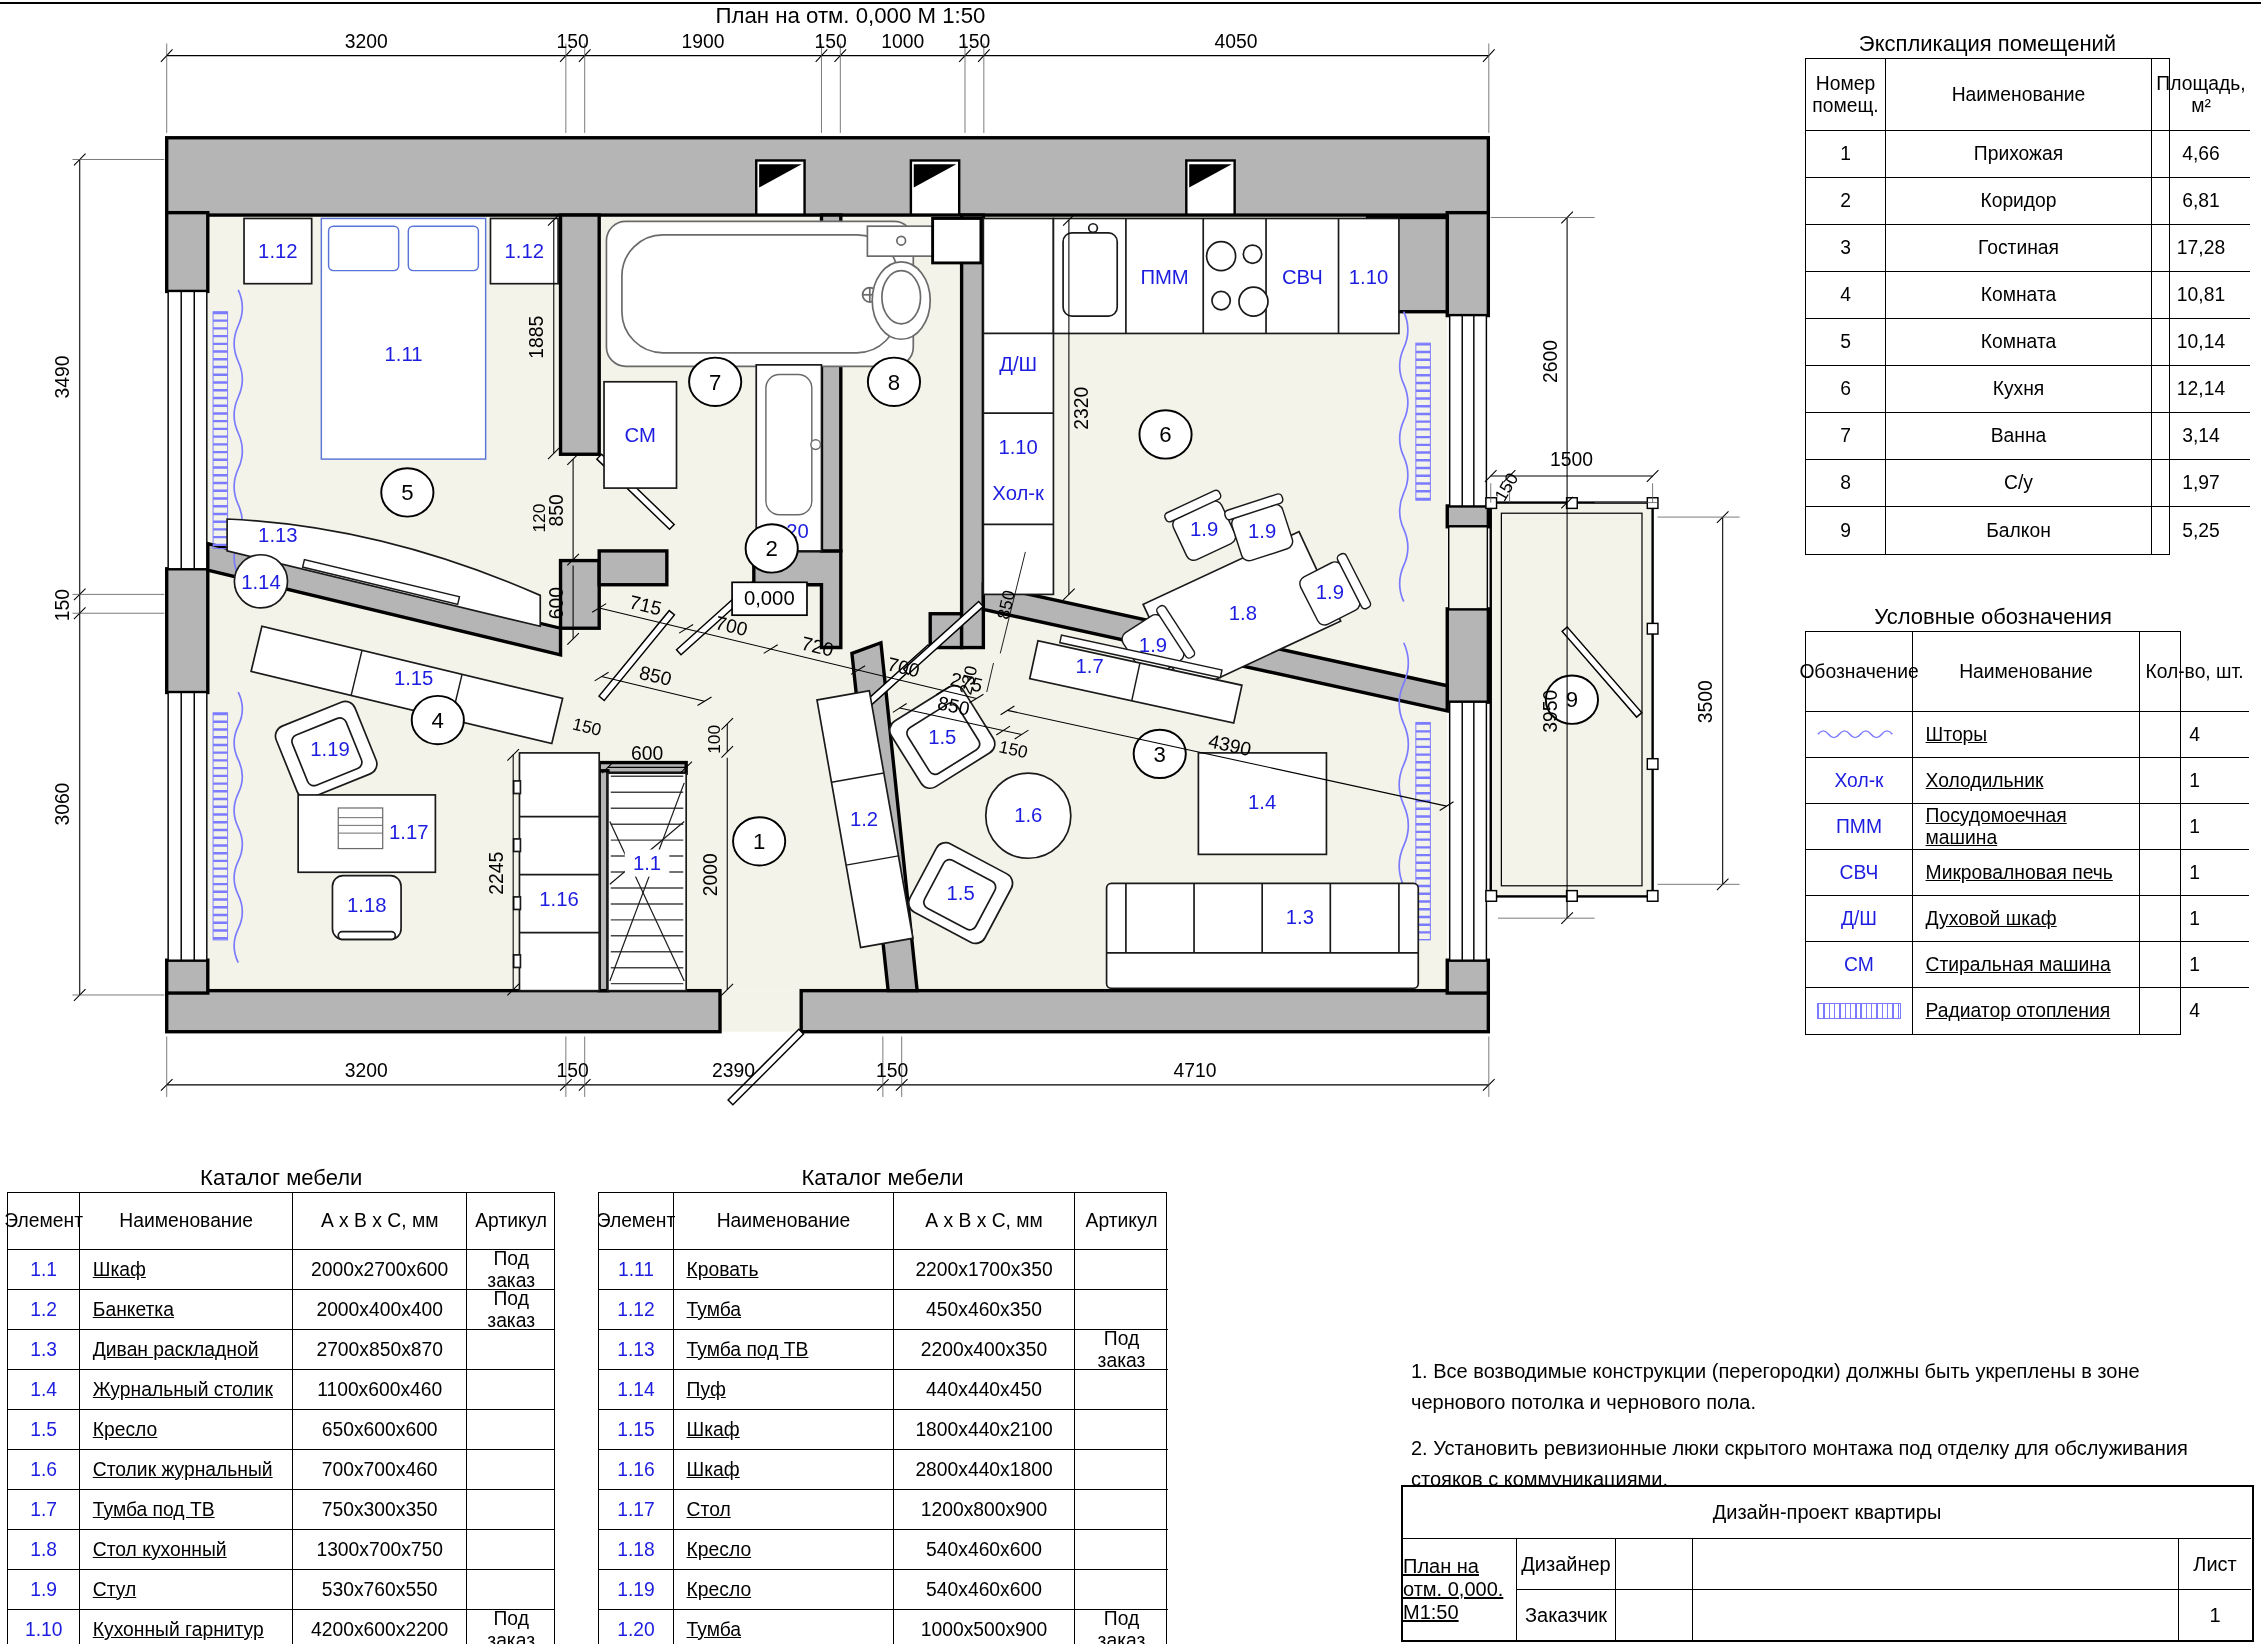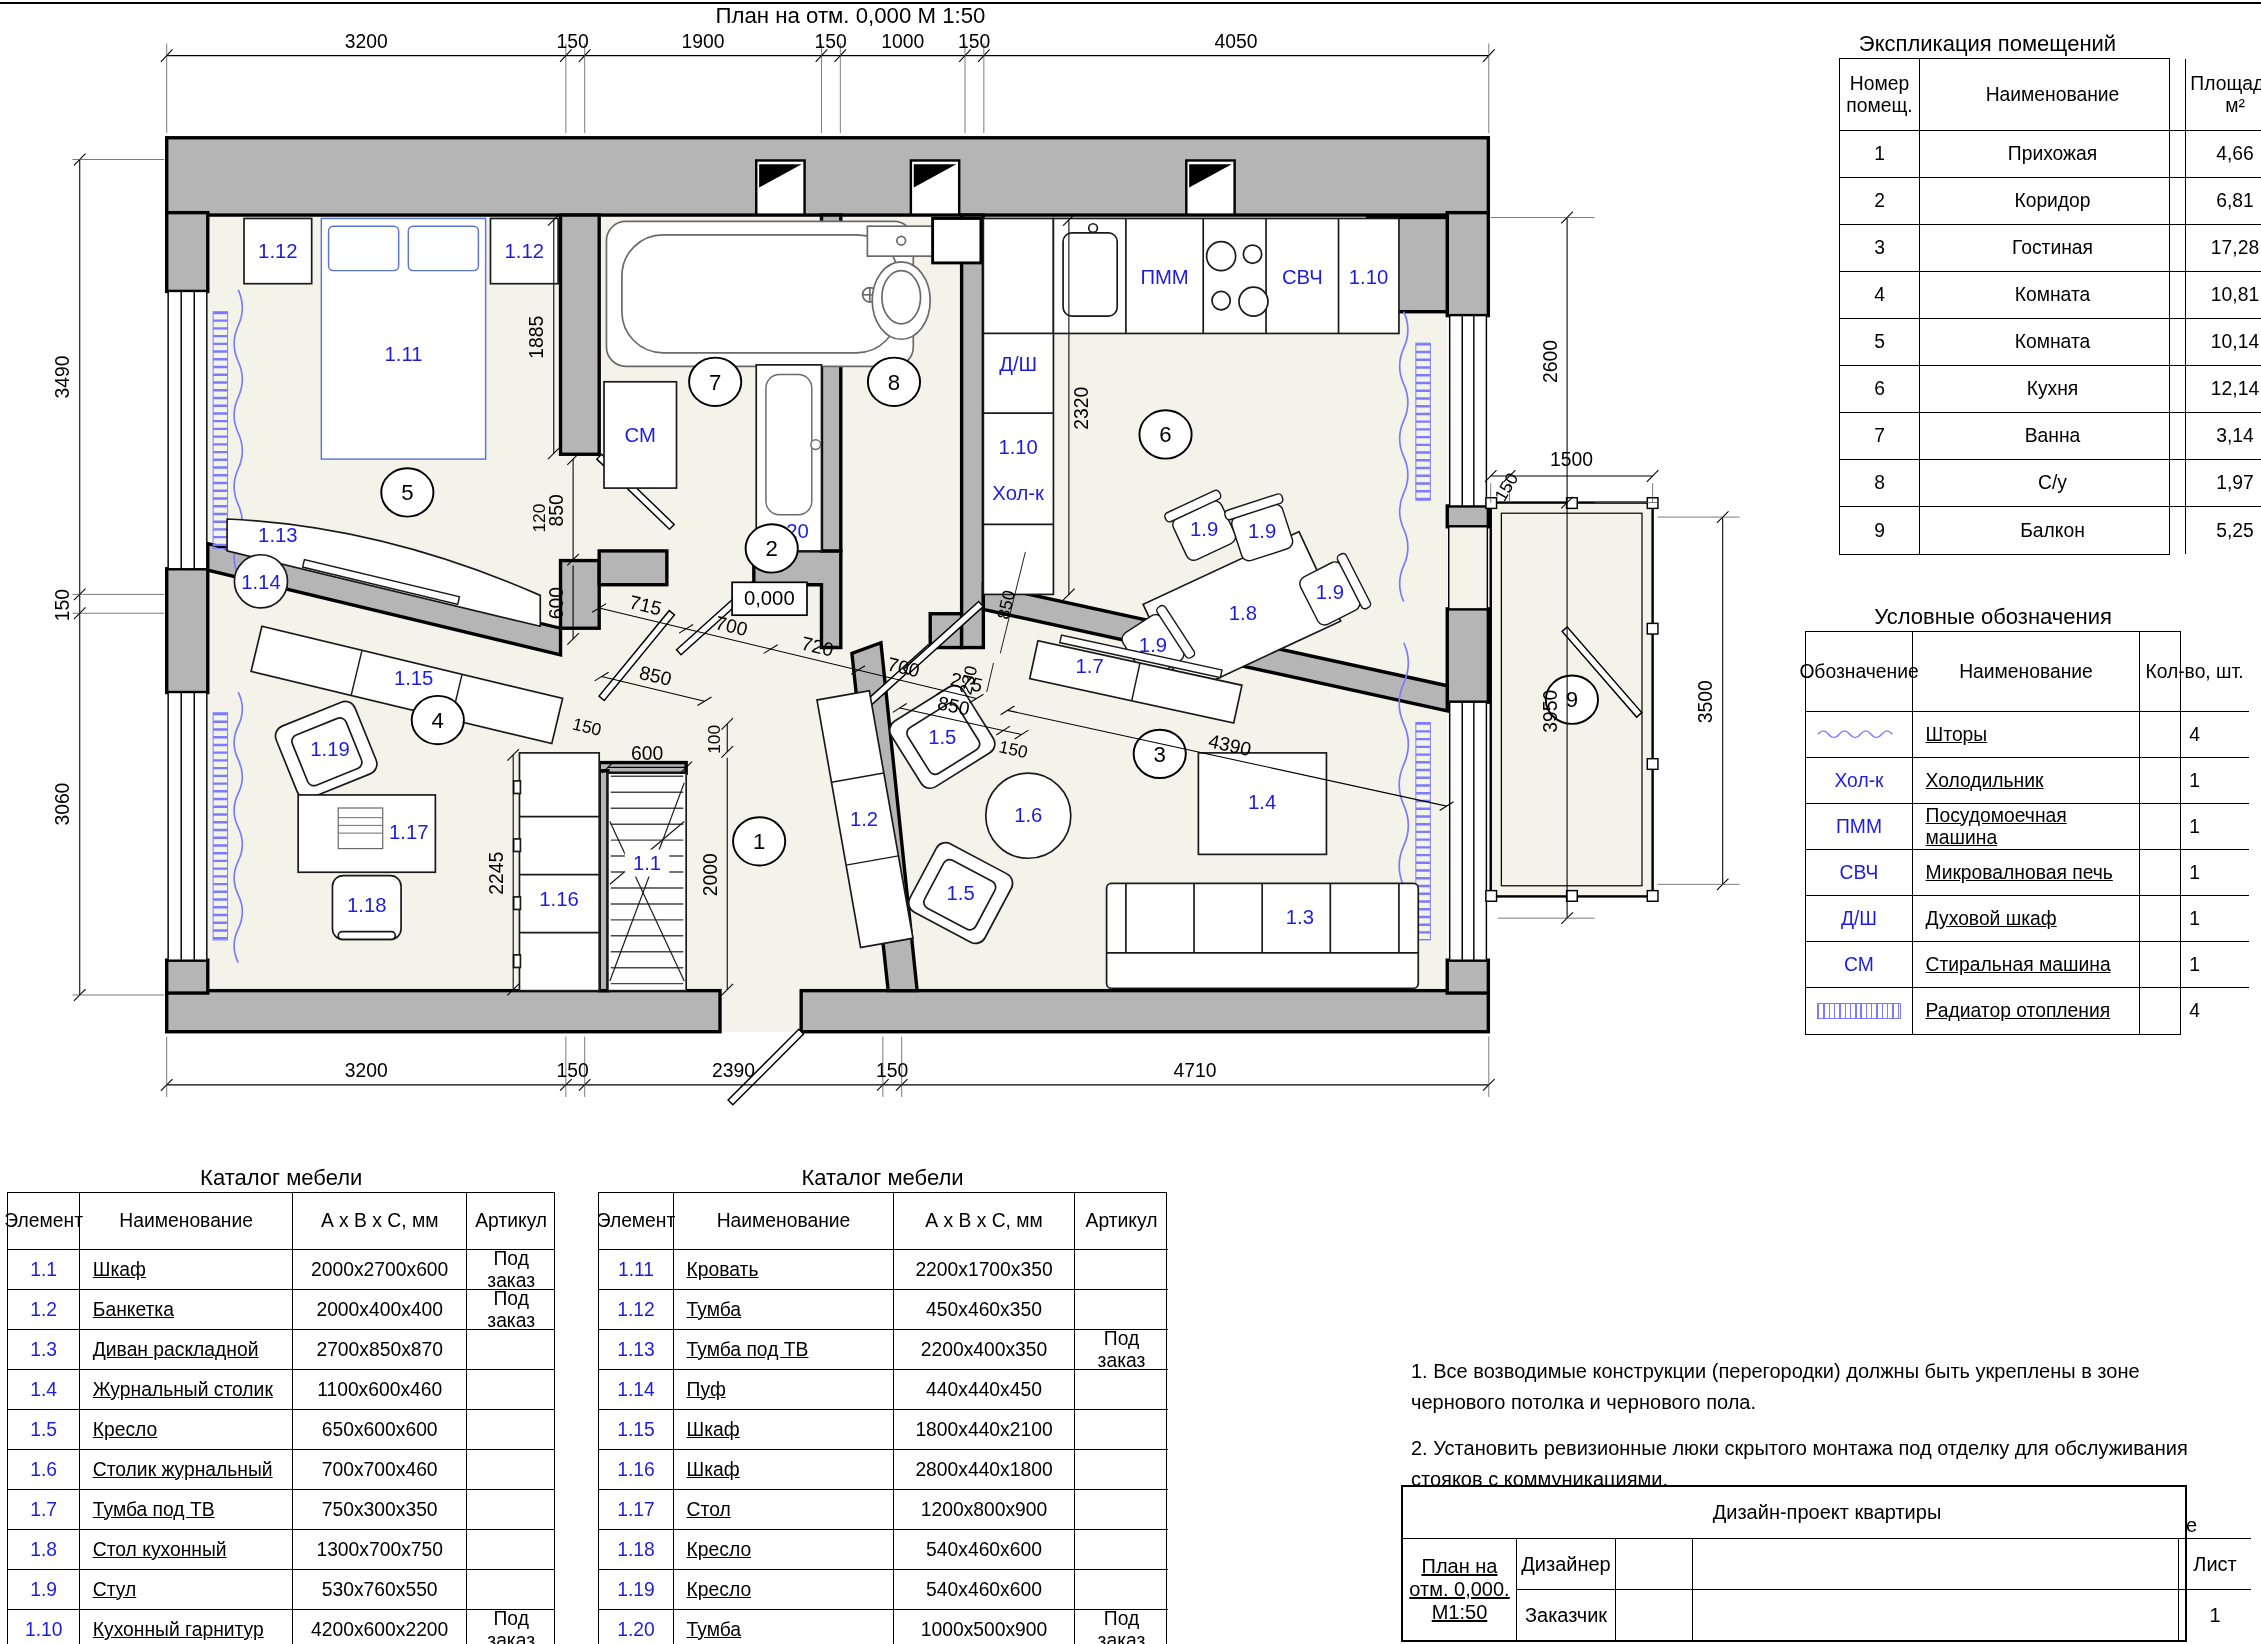--- a/index.html
+++ b/index.html
@@ -15,21 +15,21 @@
   .lvl{font-size:42px;}
 
   .abs{position:absolute;}
   .tbl-title{font-size:22px;text-align:center;height:28px;line-height:28px;}
   .grid{display:grid;border:1.9px solid #000;background:#fff;}
   .c{border-right:1.4px solid #000;border-bottom:1.4px solid #000;display:flex;align-items:center;justify-content:center;text-align:center;font-size:19.3px;padding:0 3.9px;box-sizing:border-box;}
   .c.left{justify-content:flex-start;padding-left:12.6px;text-align:left;text-decoration:underline;}
   .c.lc{border-right:none;}
   .c.lr{border-bottom:none;}
   .c.bluetxt{color:#1d1de0;}
-  .exp-grid{grid-template-columns:80px 266px 98px;grid-template-rows:72px repeat(9,47px);margin-left:34px;}
+  .exp-grid{grid-template-columns:80px 266px 98px;grid-template-rows:72px repeat(9,47px);}
   .leg-grid{grid-template-columns:107px 227px 109px;grid-template-rows:80px repeat(7,46px);}
   .cat1-grid{grid-template-columns:72px 213px 174px 88px;grid-template-rows:57px repeat(10,40px);}
   .cat2-grid{grid-template-columns:75px 220px 181px 93px;grid-template-rows:57px repeat(10,40px);}
   .rad-icon{width:82px;height:13.5px;border:1px solid #7b7bff;background:repeating-linear-gradient(90deg,#7b7bff 0 1.4px,#fff 1.4px 5.3px);}
   .notes{font-size:20px;line-height:1.55;}
   .notes div{margin-bottom:3.9px;margin-top:15px;}
   .tb-grid{display:grid;border:2.4px solid #000;background:#fff;grid-template-columns:114px 99px 77px 486px 72px;grid-template-rows:52px 51px 50px;}
   .tb{border-right:1.9px solid #000;border-bottom:1.9px solid #000;display:flex;align-items:center;justify-content:center;font-size:20px;box-sizing:border-box;}
   .tb.nb{border-right:none;}
   .tb.nbb{border-bottom:none;}
@@ -705,21 +705,21 @@
       <div class="c lc lr">Под заказ</div>
   </div>
 </div>
 
 <div class="abs notes" style="left:1411px;top:1341px;width:793px;">
   <div>1. Все возводимые конструкции (перегородки) должны быть укреплены в зоне чернового потолка и чернового пола.</div>
   <div>2. Установить ревизионные люки скрытого монтажа под отделку для обслуживания стояков с коммуникациями.</div>
   <div>3. В ванной и санузле выполнить гидроизоляцию пола с заходом на стены не менее 300 мм.</div>
 </div>
 
-<div class="abs" style="left:1401px;top:1485px;width:786px;text-align:center;">
+<div class="abs" style="left:1401px;top:1485px;width:853px;">
   <div class="tb-grid">
     <div class="tb tb-title nb">Дизайн-проект квартиры</div>
 
     <div class="tb">Дизайнер</div>
     <div class="tb"></div>
     <div class="tb"></div>
     <div class="tb" style="grid-row:2/4;border-bottom:none;text-decoration:underline;">План на отм. 0,000.  М1:50</div>
     <div class="tb nb">Лист</div>
 
     <div class="tb nbb">Заказчик</div>

